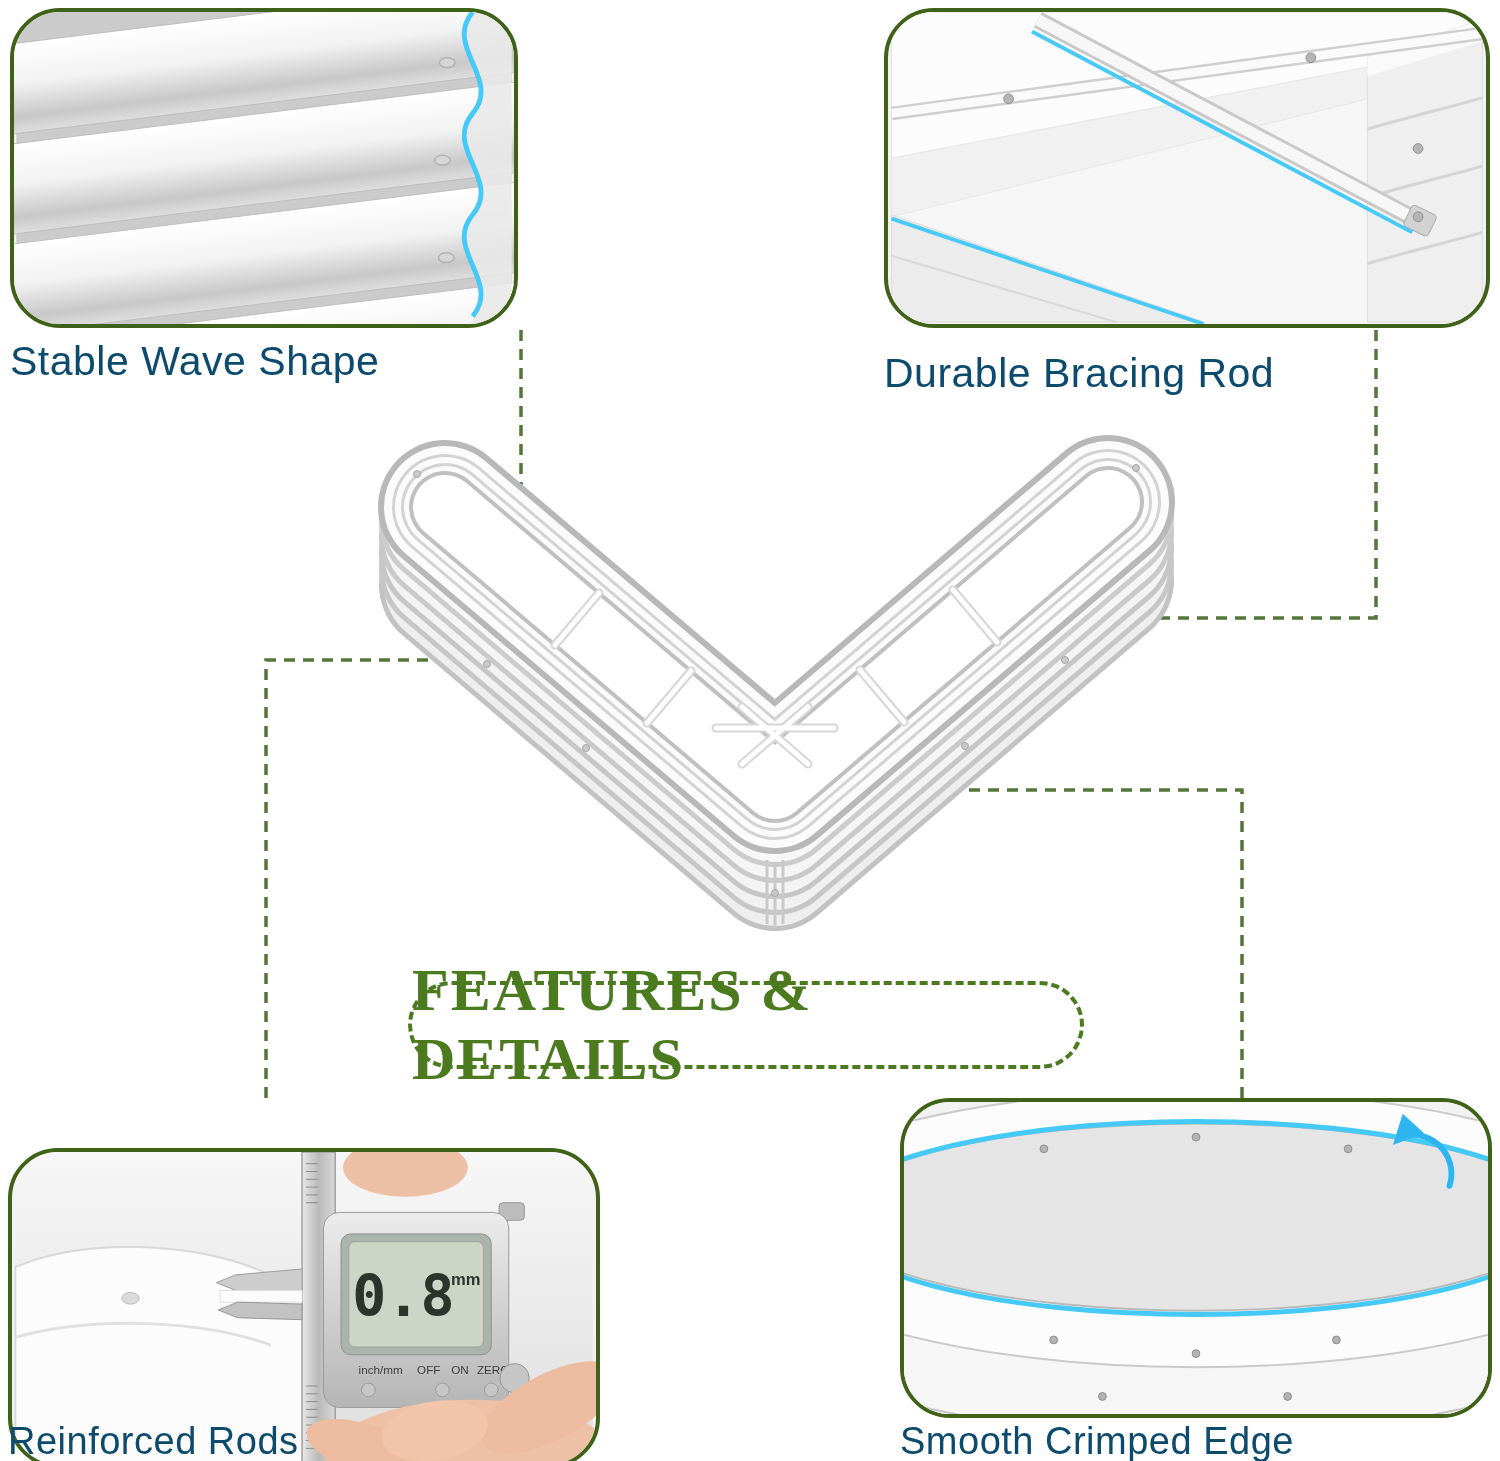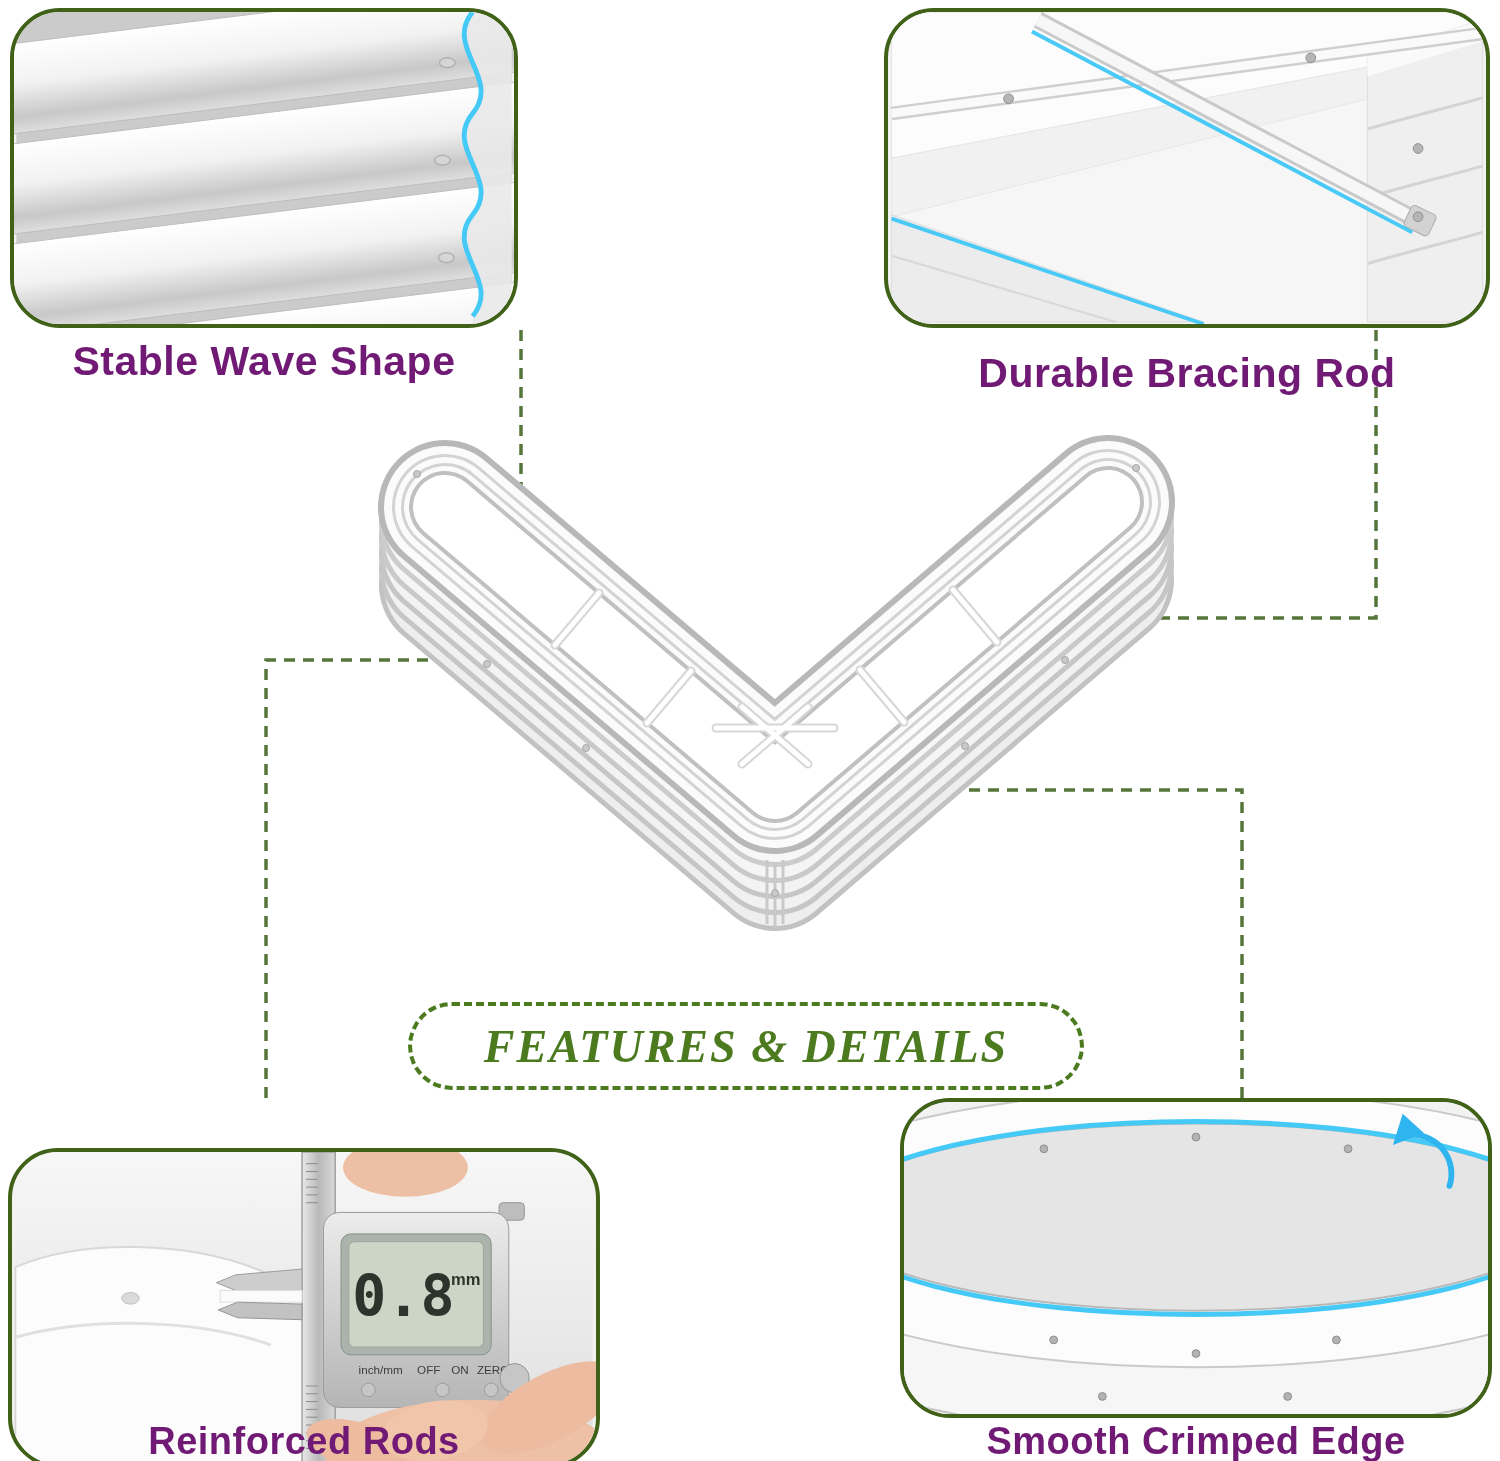--- a/index.html
+++ b/index.html
@@ -14,39 +14,38 @@
   .callout-box {
     position: absolute;
     border: 4px solid #3f6118;
     border-radius: 50px;
     overflow: hidden;
     background: #f2f2f2;
   }
   .callout-box svg { display: block; width: 100%; height: 100%; }
   .callout-label {
     position: absolute;
-    text-align: center;
-    font-weight: 700;
+    text-align: left;
+    font-weight: 400;
     font-size: 41px;
-    color: #701a75;
+    color: #0c4a6e;
     letter-spacing: 0.5px;
   }
   #banner {
     position: absolute;
-    left: 408px; top: 1002px; width: 676px; height: 88px;
+    left: 408px; top: 981px; width: 676px; height: 88px;
     border: 4px dashed #4b7a1f;
     border-radius: 46px;
     display: flex; align-items: center; justify-content: center;
     font-family: "Liberation Serif", serif;
     font-weight: 700;
-    font-size: 46px;
+    font-size: 60px;
     color: #4b7a1f;
     letter-spacing: 2px;
     background: #ffffff;
-    font-style: italic;
   }
   #connectors, #product {
     position: absolute;
     pointer-events: none;
   }
   #connectors { left: 0; top: 0; }
   #product { left: 330px; top: 432px; }
   .lcd-digits {
     font-family: "DejaVu Sans Mono", monospace;
     font-weight: bold;

